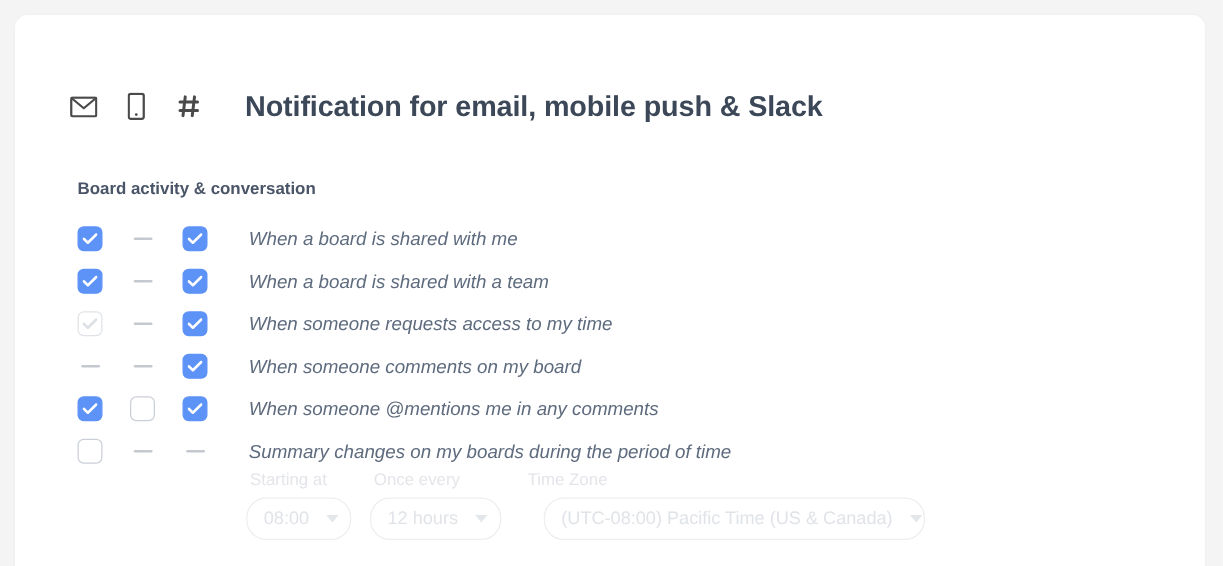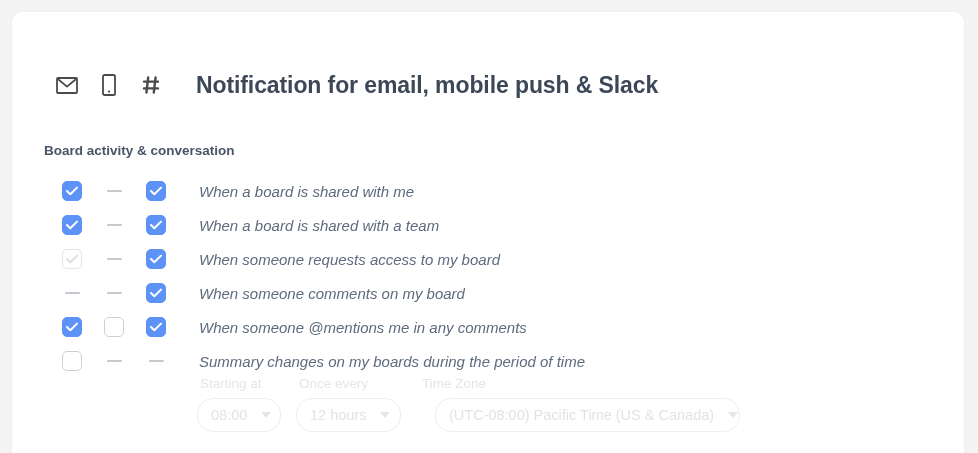--- a/index.html
+++ b/index.html
@@ -54,21 +54,21 @@
     font-size: 23px;
     font-weight: bold;
     color: #3c4858;
     white-space: nowrap;
     letter-spacing: -0.1px;
   }
 
   
   .section-title {
     position: absolute;
-    left: 32px;
+    left: 50px;
     top: 131px;
     font-size: 13.5px;
     font-weight: bold;
     color: #4a5568;
   }
 
   
   .rows {
     position: absolute;
     left: 50px;
@@ -261,21 +261,21 @@
         <span class="cell">
           <span class="dash"></span>
         </span>
         <span class="cell">
           <span class="cb checked">
             <svg width="12" height="10" viewBox="0 0 12 10">
                 <path d="M1 5 L4.3 8.2 L11 1.6" stroke-width="2" fill="none" stroke-linecap="round" stroke-linejoin="round"></path>
               </svg>
           </span>
         </span>
-        <span class="row-label">When someone requests access to my board</span>
+        <span class="row-label">When someone requests access to my time</span>
       </div>
 
       <div class="row">
         <span class="cell">
           <span class="dash"></span>
         </span>
         <span class="cell">
           <span class="dash"></span>
         </span>
         <span class="cell">

